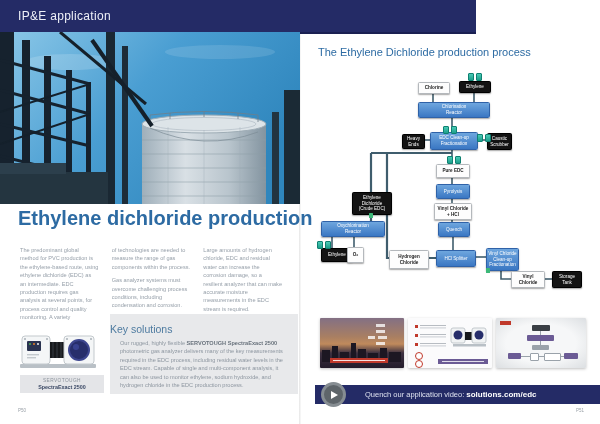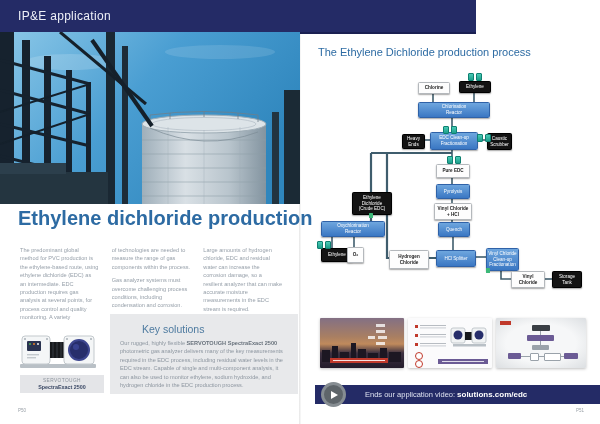--- a/index.html
+++ b/index.html
@@ -18,21 +18,21 @@
 
   
   .photo{position:absolute;left:0;top:32px;width:300px;height:172px;overflow:hidden;}
   .lp-title{position:absolute;left:18px;top:207px;font-size:20px;color:#2d6ba3;font-weight:bold;}
   .lp-cols{position:absolute;left:20px;top:246px;width:262px;display:flex;gap:13px;
            font-size:5.6px;line-height:1.5;color:#97a0aa;}
   .lp-col{width:79px;}
   .lp-col p{margin:0 0 5px 0;}
 
   .key-box{position:absolute;left:110px;top:314px;width:188px;height:80px;background:#e8e9eb;}
-  .key-head{font-size:10.5px;color:#4e7ba0;margin:9px 0 4px 10px;padding-left:22px;}
+  .key-head{font-size:10.5px;color:#4e7ba0;margin:9px 0 4px 0;}
   .key-body{font-size:5.6px;line-height:1.5;color:#8d96a0;margin:0 12px 0 10px;}
   .key-body b{color:#68727c;}
 
   .product-fig{position:absolute;left:12px;top:330px;width:92px;height:44px;}
   .product-cap{position:absolute;left:20px;top:375px;width:84px;height:18px;background:#e4e5e8;
                display:flex;flex-direction:column;align-items:center;justify-content:center;}
   .cap-brand{font-size:4.8px;color:#8d949d;letter-spacing:0.4px;}
   .cap-model{font-size:5.4px;color:#3c4a66;font-weight:bold;margin-top:1px;}
 
   .pageno{position:absolute;font-size:4.5px;color:#9aa1a8;}
@@ -402,21 +402,21 @@
     <div class="t3-box" style="left:36px;top:27px;width:17px;height:5px;background:#9aa2aa;"></div>
     <div class="t3-line" style="left:21px;top:38px;width:56px;height:1px;"></div>
     <div class="t3-box" style="left:12px;top:35px;width:13px;height:6px;background:#6b5b95;"></div>
     <div class="t3-box" style="left:34px;top:35px;width:7px;height:6px;background:#ffffff;border:0.5px solid #9aa2aa;"></div>
     <div class="t3-box" style="left:48px;top:35px;width:15px;height:6px;background:#ffffff;border:0.5px solid #9aa2aa;"></div>
     <div class="t3-box" style="left:68px;top:35px;width:14px;height:6px;background:#6b5b95;"></div>
   </div>
 
   <div class="banner">
     <div class="banner-text">
-        <span>Ends our application video:</span>
+        <span>Quench our application video:</span>
         <b>solutions.com/edc</b>
       </div>
   </div>
   <div class="play">
       <i></i>
     </div>
 
 </div>
 
 </body></html>

